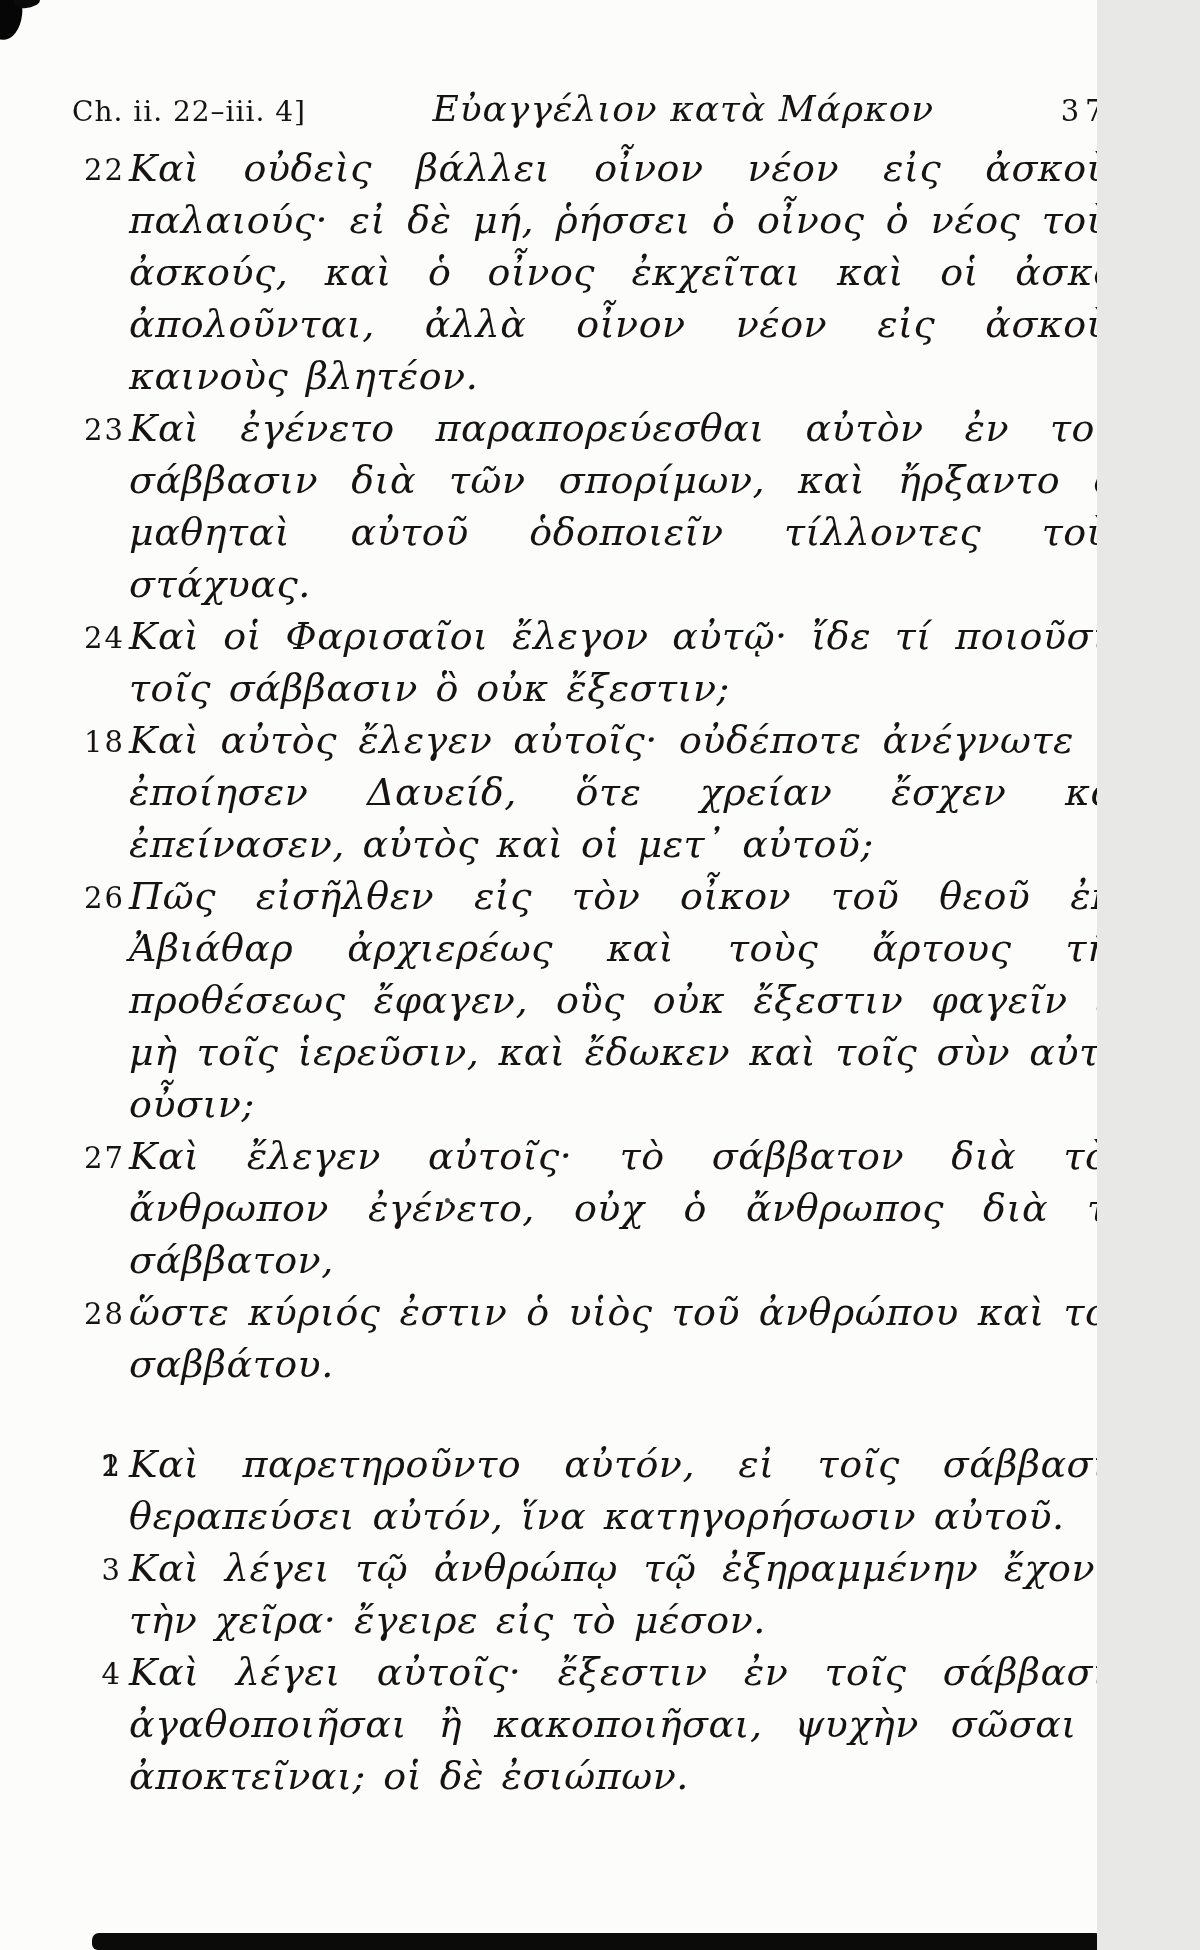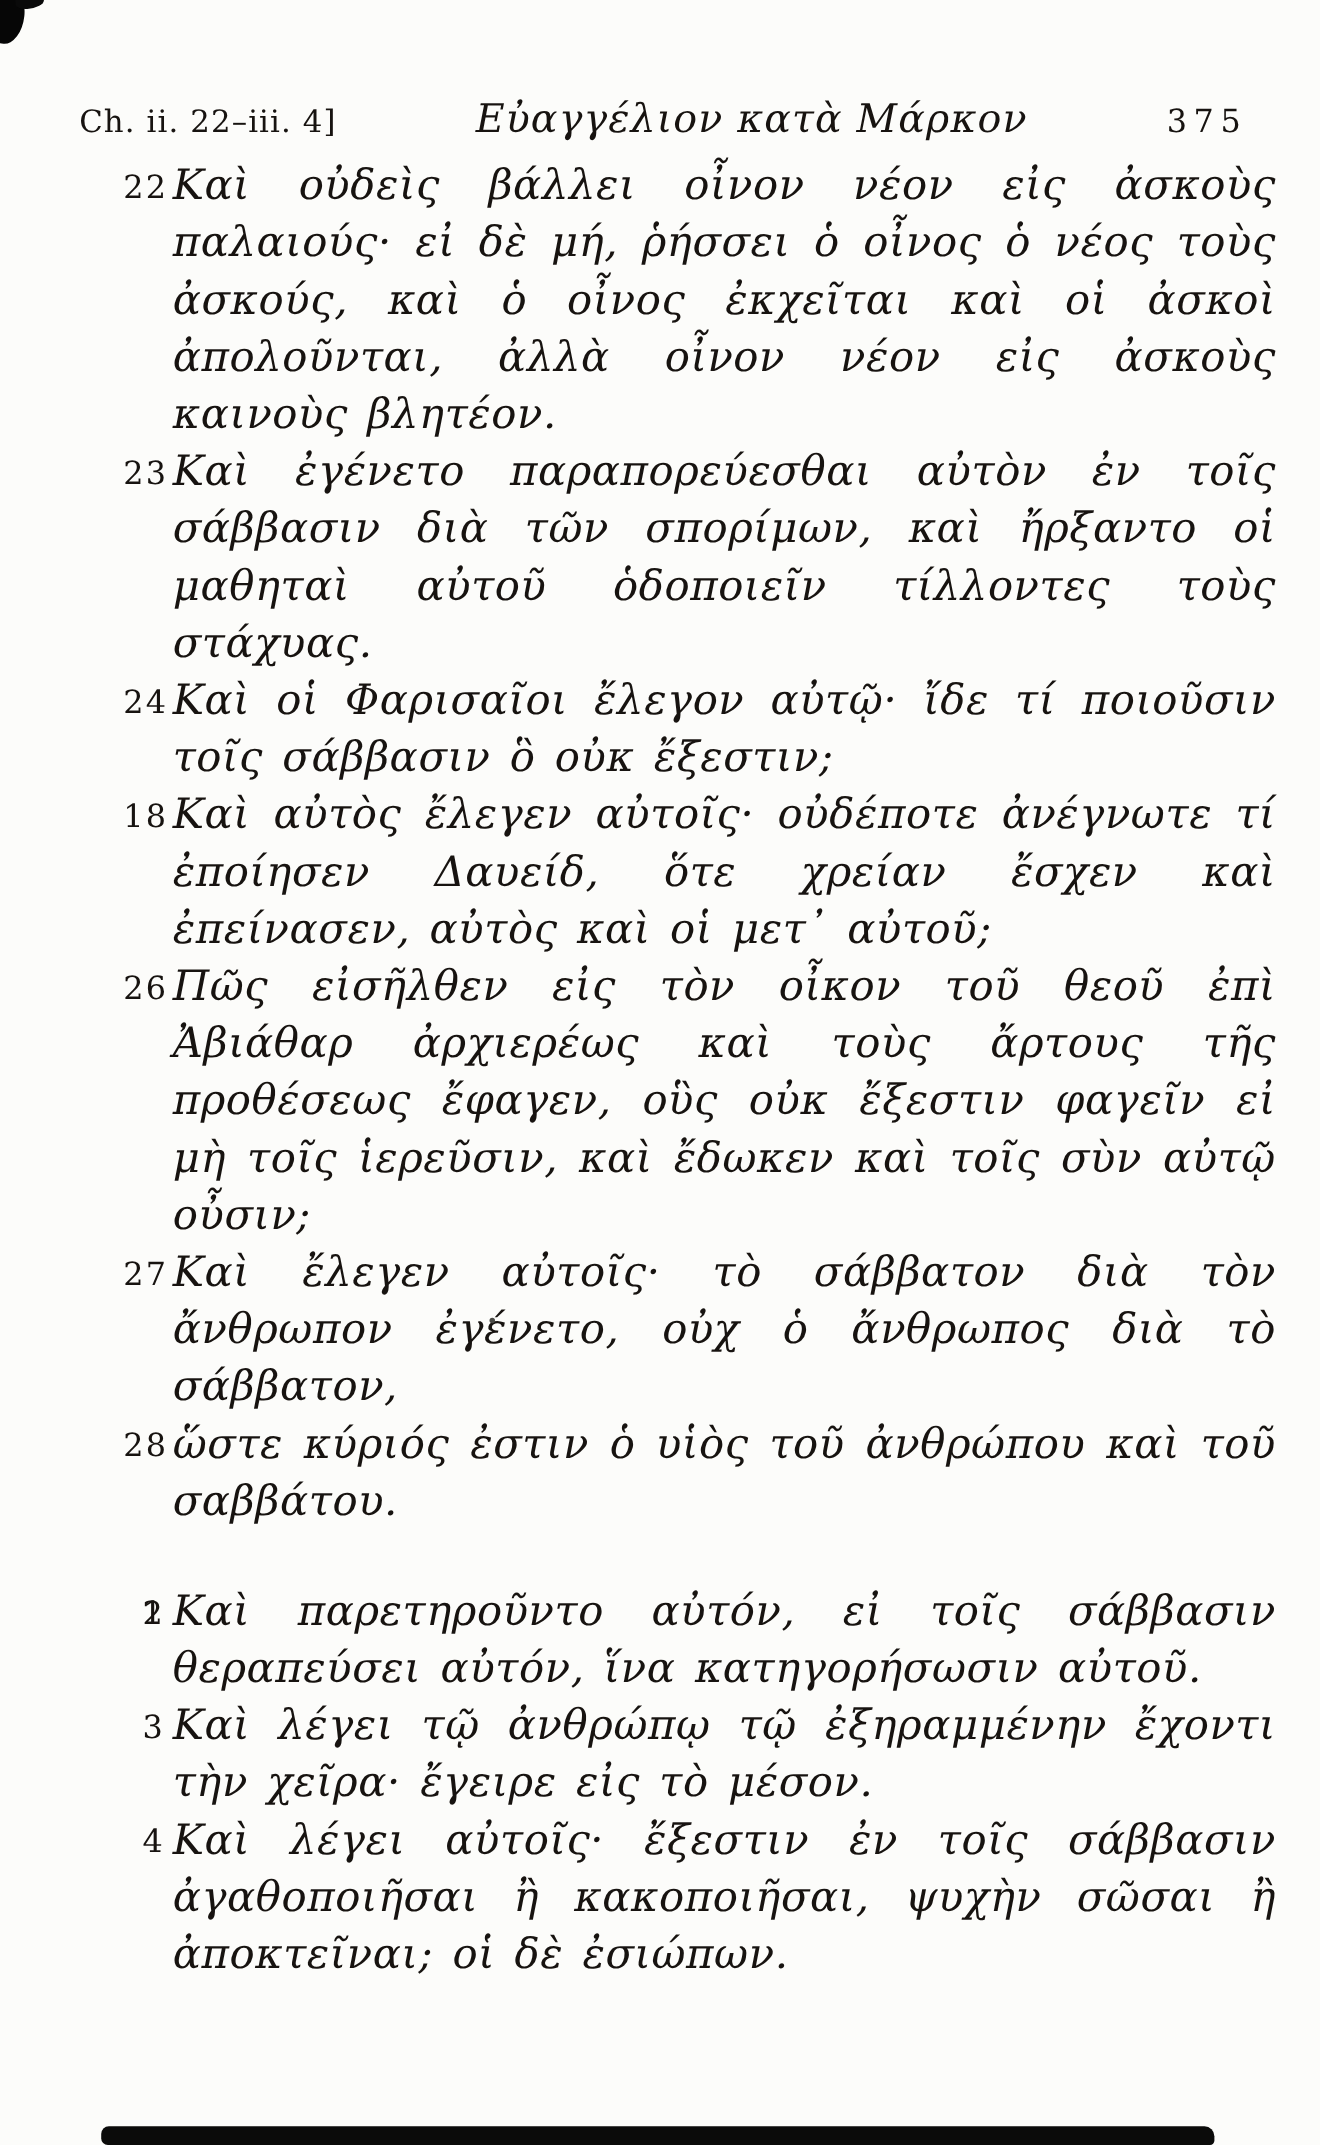--- a/index.html
+++ b/index.html
@@ -1,35 +1,35 @@
 <!DOCTYPE html>
 <html><head>
 <meta charset="utf-8">
 <style>
   html,body { margin:0; padding:0; background:#e8e8e6; }
   .page {
     position:relative;
-    width:1200px; height:1950px;
+    width:1097px; height:1950px;
     background:#fcfcfa;
     color:#171310;
     font-family:"DejaVu Serif","Liberation Serif",serif;
     overflow:hidden;
   }
 
   
   .header {
     position:absolute; top:56px; left:72px; width:1062px;
     display:flex; align-items:baseline;
   }
   .h-left  { font-size:28px; letter-spacing:1px; white-space:nowrap; }
   .h-center{ flex:1; text-align:center; font-size:36px; font-style:italic; letter-spacing:1px;margin-top:32px; }
   .h-right { font-size:29px; letter-spacing:6px; white-space:nowrap; }
 
   
-  .body-text { position:absolute; left:84px; width:1048px;margin-left:28px; }
+  .body-text { position:absolute; left:84px; width:1048px; }
   .ch2-block { top:142px; }
   .ch3-block { top:1438px; }
   .verse {
     position:relative;
     padding-left:45px;
     text-align:justify;
     font-size:38px;
     line-height:52px;
     font-style:italic;
     word-spacing:5px;

